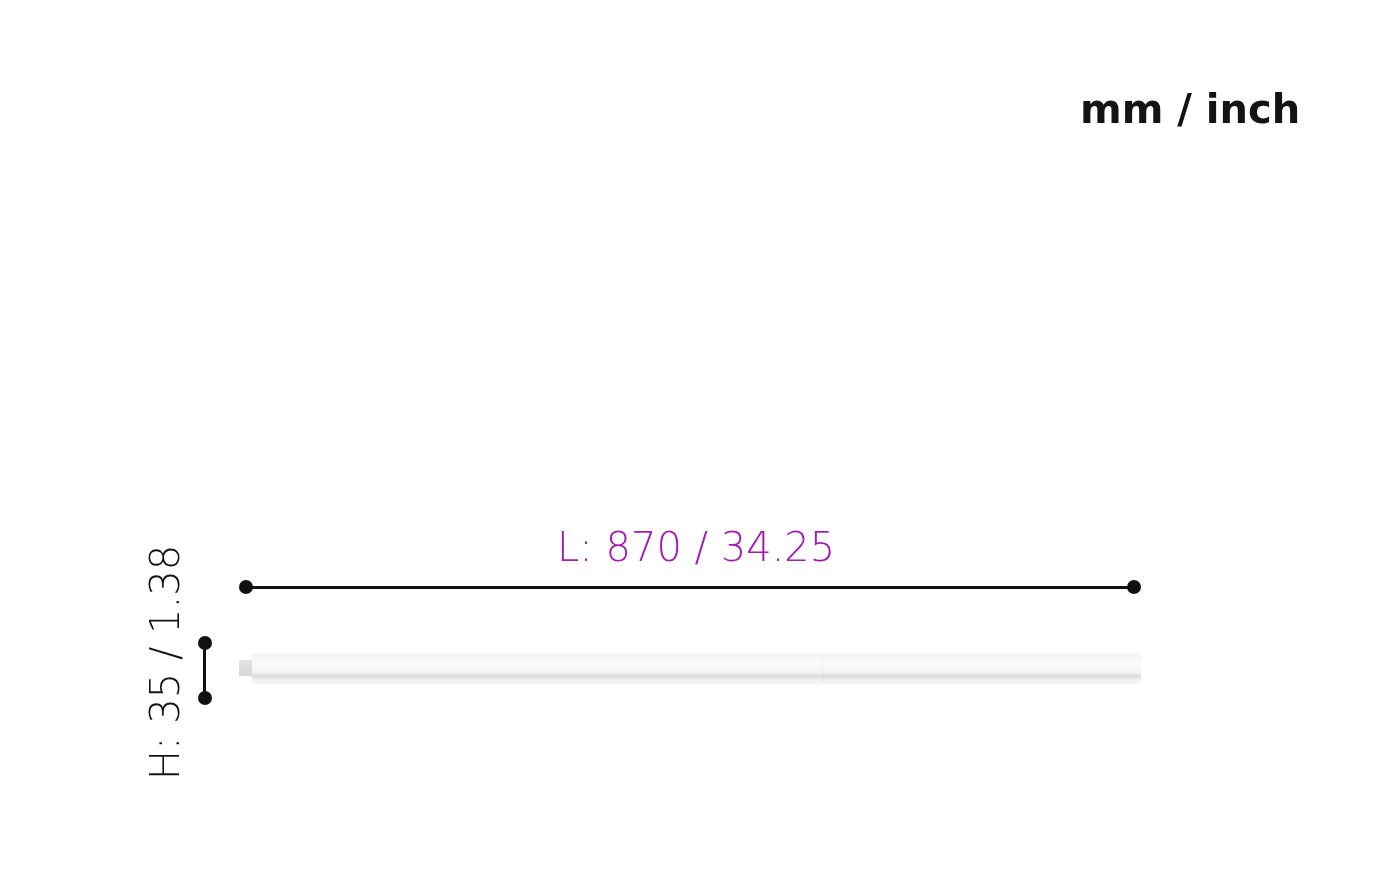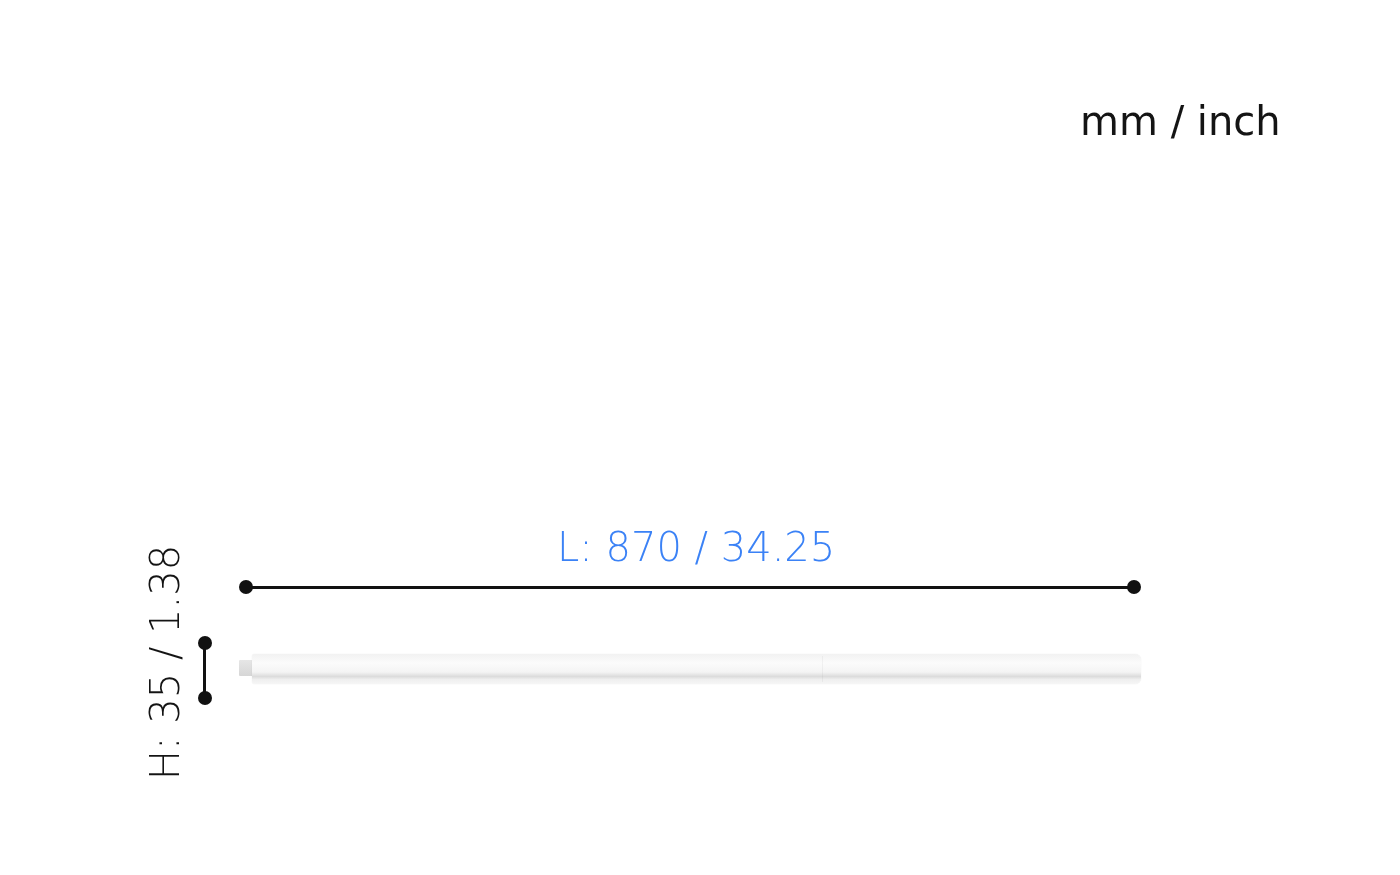--- a/index.html
+++ b/index.html
@@ -3,27 +3,27 @@
   <meta charset="utf-8">
   <style>
     html, body { margin: 0; padding: 0; }
     body {
       width: 1400px; height: 875px; background: #ffffff;
       position: relative; overflow: hidden;
       font-family: "DejaVu Sans", "Liberation Sans", sans-serif;
       color: #111111;
     }
     .unit-label {
-      position: absolute; left: 1080px; top: 98px;
-      font-size: 40px; font-weight: 400; letter-spacing: 0px;
+      position: absolute; left: 1080px; top: 86px;
+      font-size: 40px; font-weight: 700; letter-spacing: 0px;
       white-space: nowrap; color: #141414;
     }
     .length-label {
       position: absolute; left: 557px; top: 524px;
-      font-size: 40px; white-space: nowrap; color: #3b82f6;
+      font-size: 40px; white-space: nowrap; color: #a21caf;
       font-weight: 300;
     }
     .height-label {
       position: absolute; left: 142px; top: 780px;
       transform-origin: 0 0; transform: rotate(-90deg);
       font-size: 40px; white-space: nowrap; color: #141414;
       font-weight: 300;
     }
     .dim-line-h {
       position: absolute; left: 246px; top: 586px;

